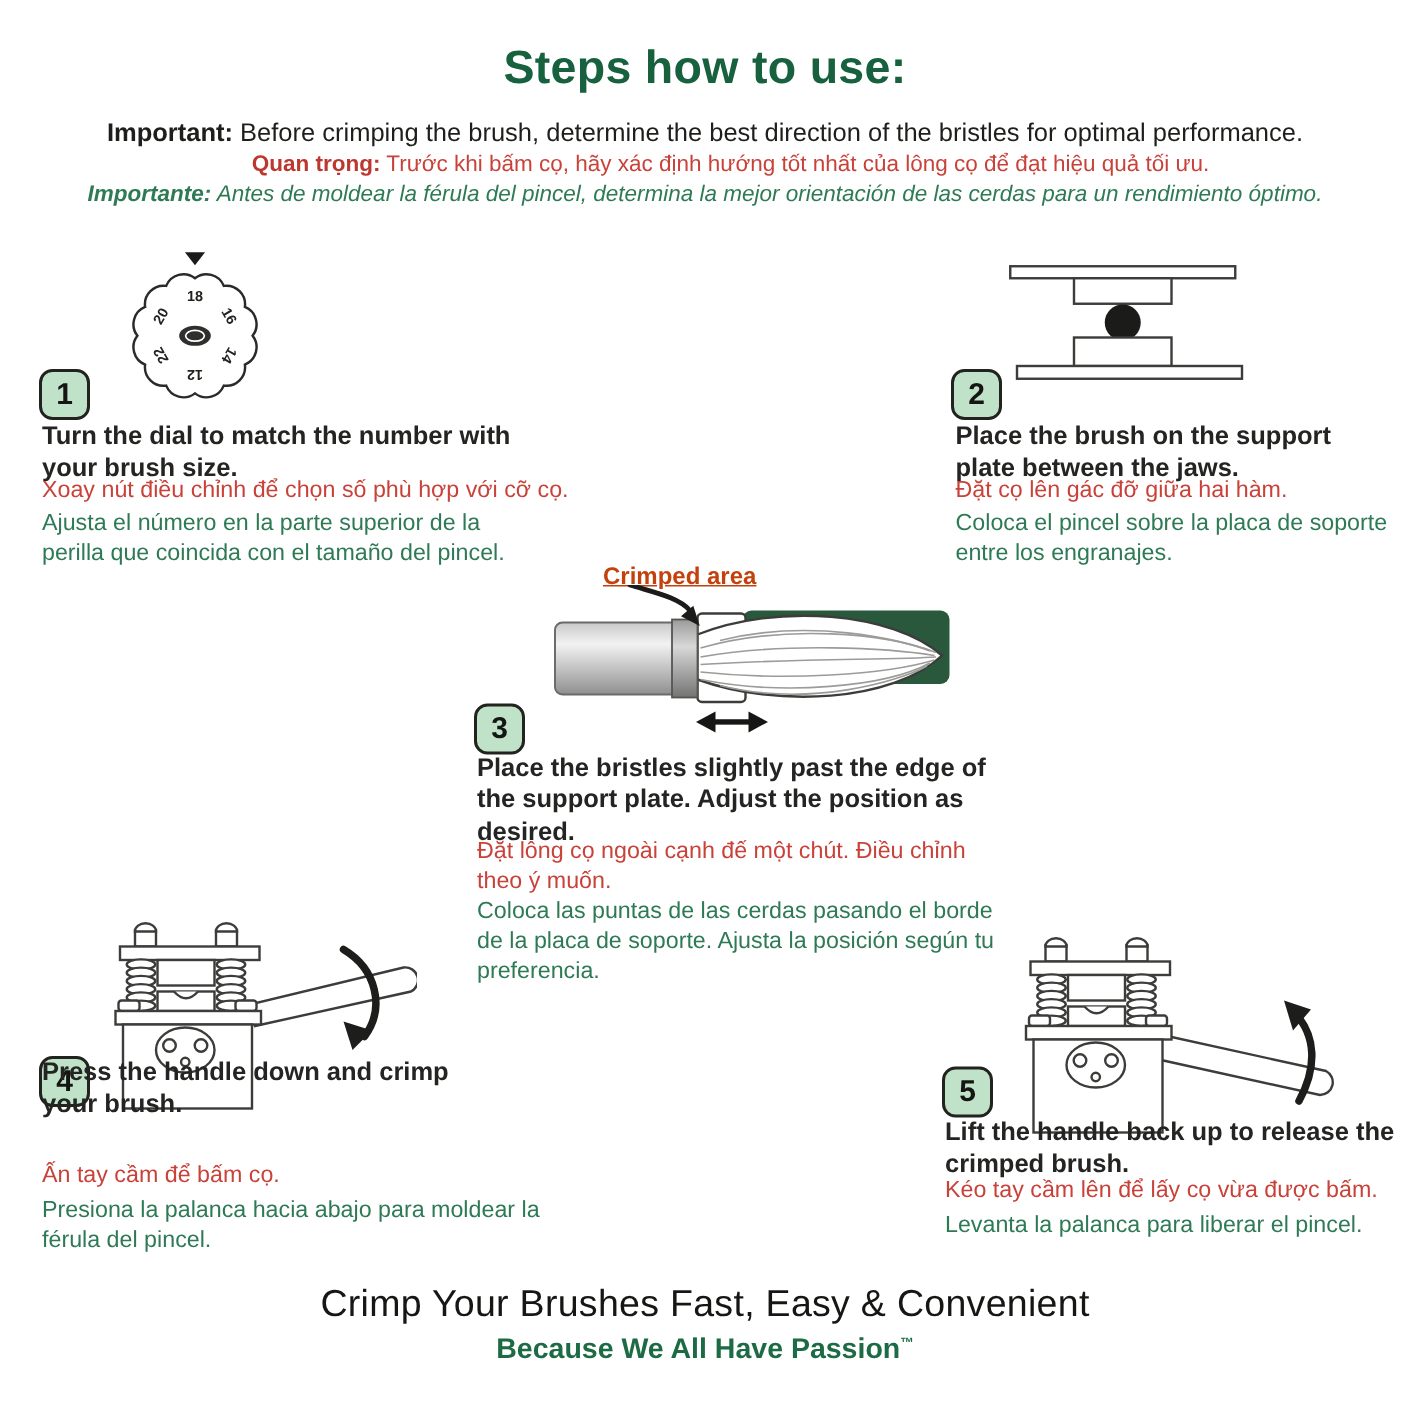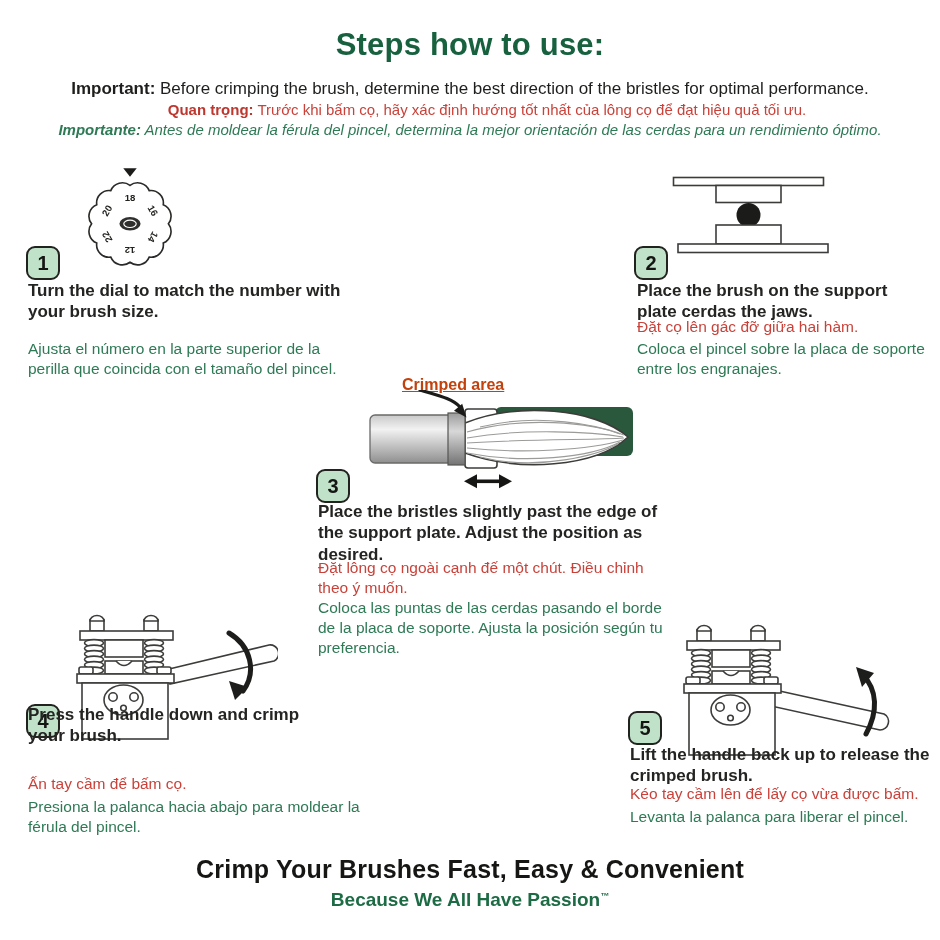--- a/index.html
+++ b/index.html
@@ -15,21 +15,21 @@
   .note-vn b{font-weight:800;color:#bd372f;}
   .note-es{font-size:15px;color:#2e7a55;font-style:italic;}
   .note-es b{font-weight:800;}
   .en{font-size:17px;color:#242422;line-height:1.26;font-weight:bold;}
   .vn{font-size:15.5px;color:#c9423a;line-height:1.3;}
   .es{font-size:15.5px;color:#2e7a55;line-height:1.3;}
   .badge{position:absolute;width:30px;height:30px;background:#bfe2c8;
          border:2.5px solid #22221f;border-radius:9px;display:flex;
          align-items:center;justify-content:center;font-size:20px;
          font-weight:800;color:#151513;}
-  .headline{font-size:25px;font-weight:700;color:#161614;letter-spacing:0.2px;}
+  .headline{font-size:25px;font-weight:400;color:#161614;letter-spacing:0.2px;}
   .tagline{font-size:19px;font-weight:800;color:#1d6b45;}
   .tagline sup{font-size:9px;}
   svg{display:block;}
   .lineart{stroke:#3c3c3a;stroke-width:1.6;fill:#ffffff;}
 </style>
 </head>
 <body>
 
 <div class="page">
 
@@ -49,31 +49,32 @@
     <text x="50" y="36" font-size="10" font-weight="bold" fill="#22221f" text-anchor="middle" transform="rotate(60 50 60)">16</text>
     <text x="50" y="36" font-size="10" font-weight="bold" fill="#22221f" text-anchor="middle" transform="rotate(120 50 60)">14</text>
     <text x="50" y="36" font-size="10" font-weight="bold" fill="#22221f" text-anchor="middle" transform="rotate(180 50 60)">12</text>
     <text x="50" y="36" font-size="10" font-weight="bold" fill="#22221f" text-anchor="middle" transform="rotate(240 50 60)">22</text>
     <text x="50" y="36" font-size="10" font-weight="bold" fill="#22221f" text-anchor="middle" transform="rotate(300 50 60)">20</text>
     <ellipse cx="50" cy="60" rx="11" ry="7" fill="#2f2f2d"></ellipse>
     <ellipse cx="50" cy="60" rx="6.5" ry="3.8" fill="none" stroke="#ffffff" stroke-width="1.2"></ellipse>
   </svg>
   <div class="badge" style="left:26px;top:246px;">1</div>
   <div class="abs en" style="left:28px;top:280px;width:335px;">Turn the dial to match the number with your brush size.</div>
+  <div class="abs vn" style="left:28px;top:317px;width:385px;">Xoay nút điều chỉnh để chọn số phù hợp với cỡ cọ.</div>
   <div class="abs es" style="left:28px;top:339px;width:330px;">Ajusta el número en la parte superior de la perilla que coincida con el tamaño del pincel.</div>
 
   <svg class="abs" style="left:672px;top:176px;" width="158" height="80" viewBox="0 0 158 80">
     <rect class="lineart" x="1.5" y="1.5" width="150" height="8"></rect>
     <rect class="lineart" x="44" y="9.5" width="65" height="17"></rect>
     <circle cx="76.5" cy="39" r="12" fill="#1b1b19"></circle>
     <rect class="lineart" x="44" y="49" width="65" height="19"></rect>
     <rect class="lineart" x="6" y="68" width="150" height="8.5"></rect>
   </svg>
   <div class="badge" style="left:634px;top:246px;">2</div>
-  <div class="abs en" style="left:637px;top:280px;width:268px;">Place the brush on the support plate cerdas the jaws.</div>
+  <div class="abs en" style="left:637px;top:280px;width:268px;">Place the brush on the support plate between the jaws.</div>
   <div class="abs vn" style="left:637px;top:317px;width:300px;">Đặt cọ lên gác đỡ giữa hai hàm.</div>
   <div class="abs es" style="left:637px;top:339px;width:320px;">Coloca el pincel sobre la placa de soporte entre los engranajes.</div>
 
   <div class="abs" style="left:402px;top:376px;font-size:16px;font-weight:bold;color:#c2410c;text-decoration:underline;">Crimped area</div>
   <svg class="abs" style="left:368px;top:390px;" width="270" height="102" viewBox="0 0 270 102">
     <defs>
       <linearGradient id="gHandle" x1="0" y1="0" x2="0" y2="1">
         <stop offset="0" stop-color="#c9c9c9"></stop>
           <stop offset="0.3" stop-color="#f2f2f2"></stop>
         <stop offset="0.75" stop-color="#b3b3b3"></stop>

